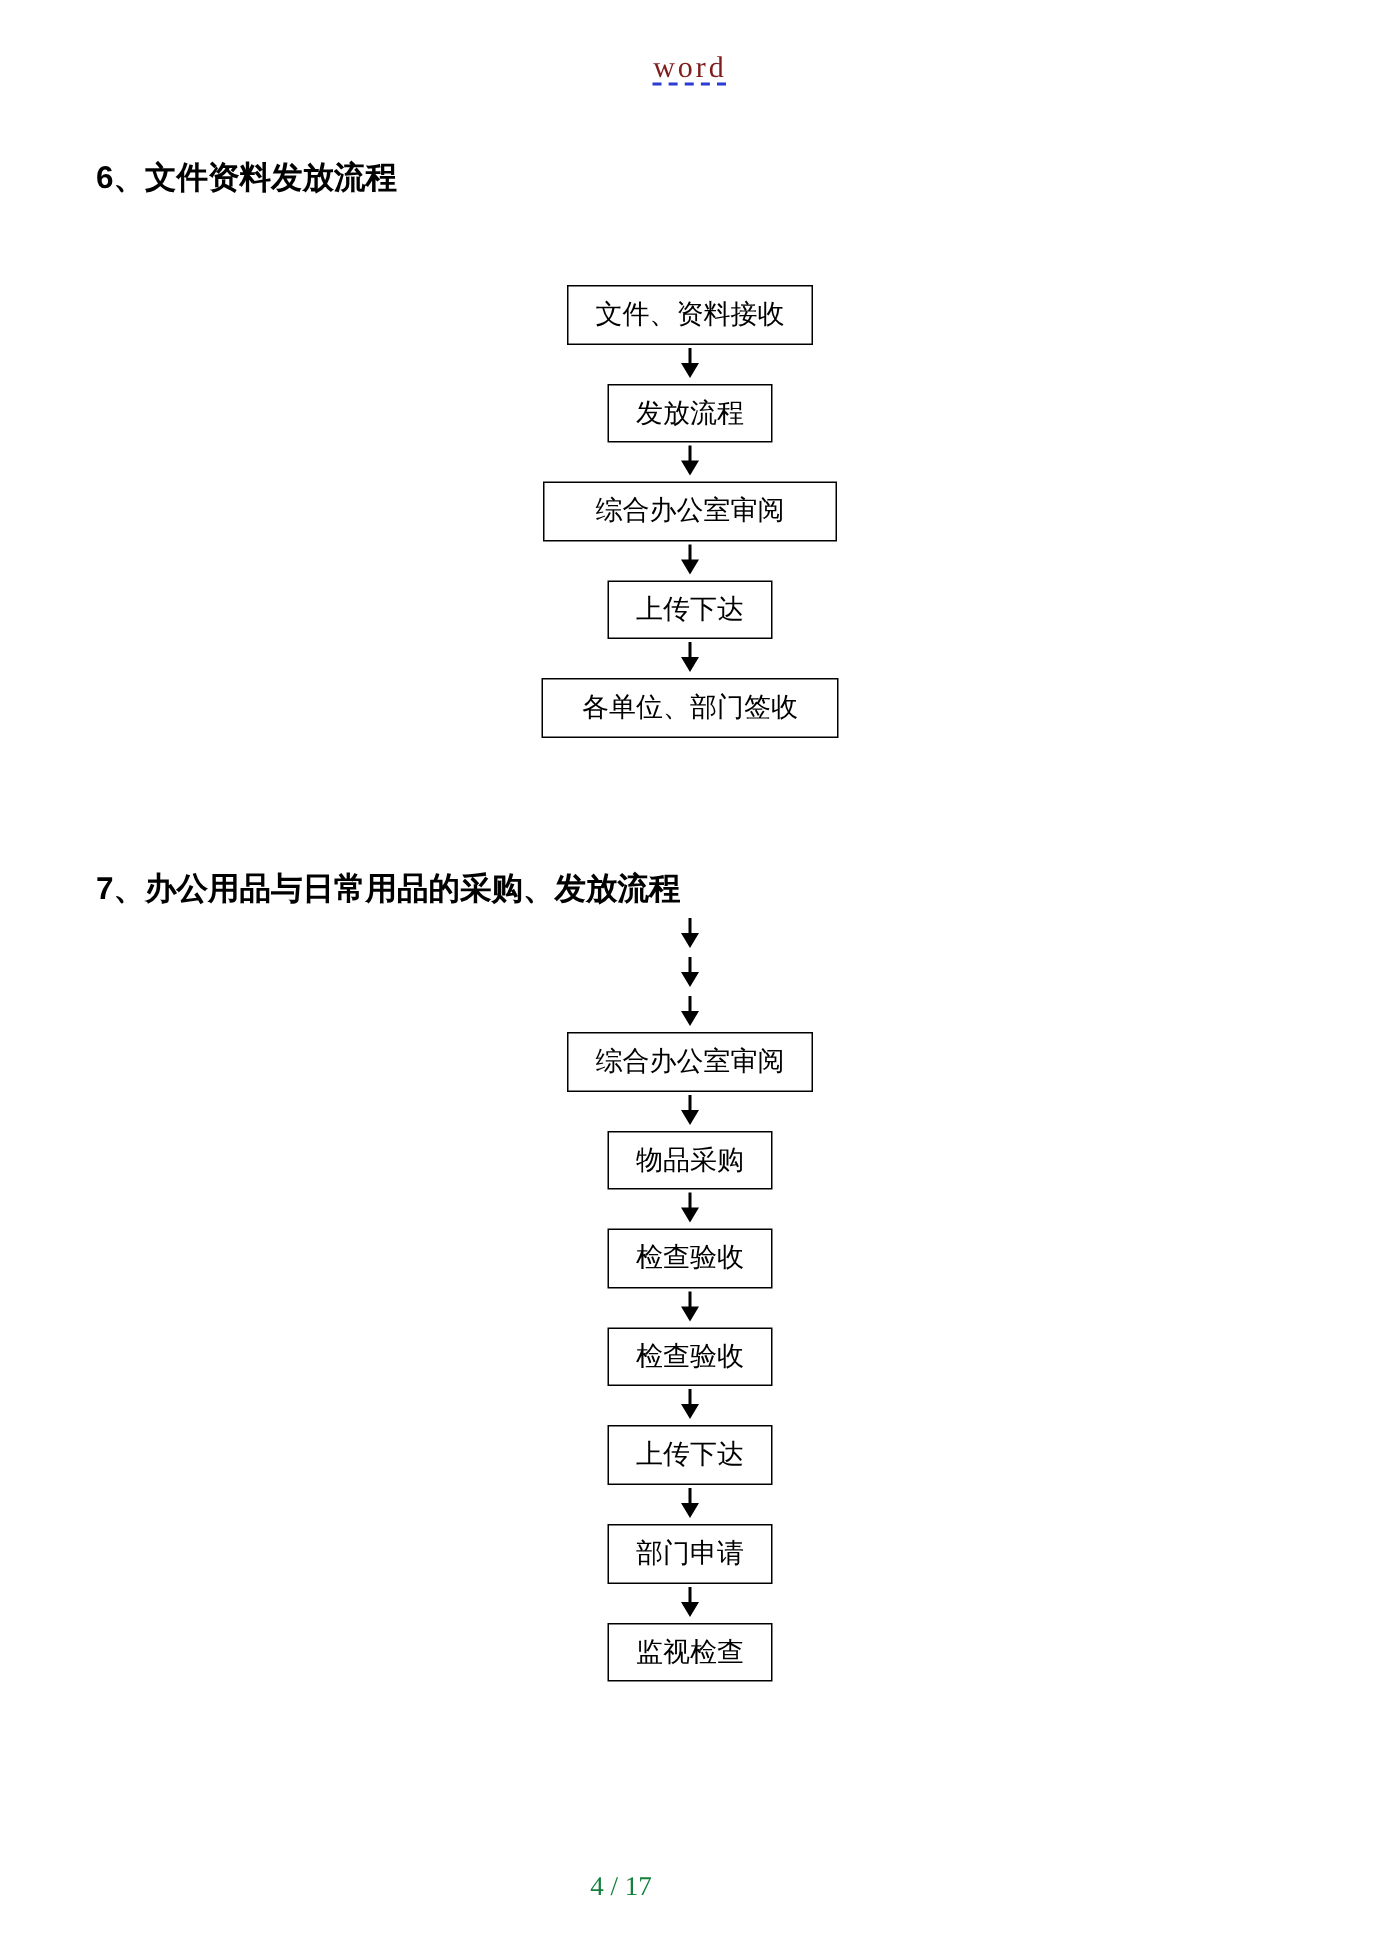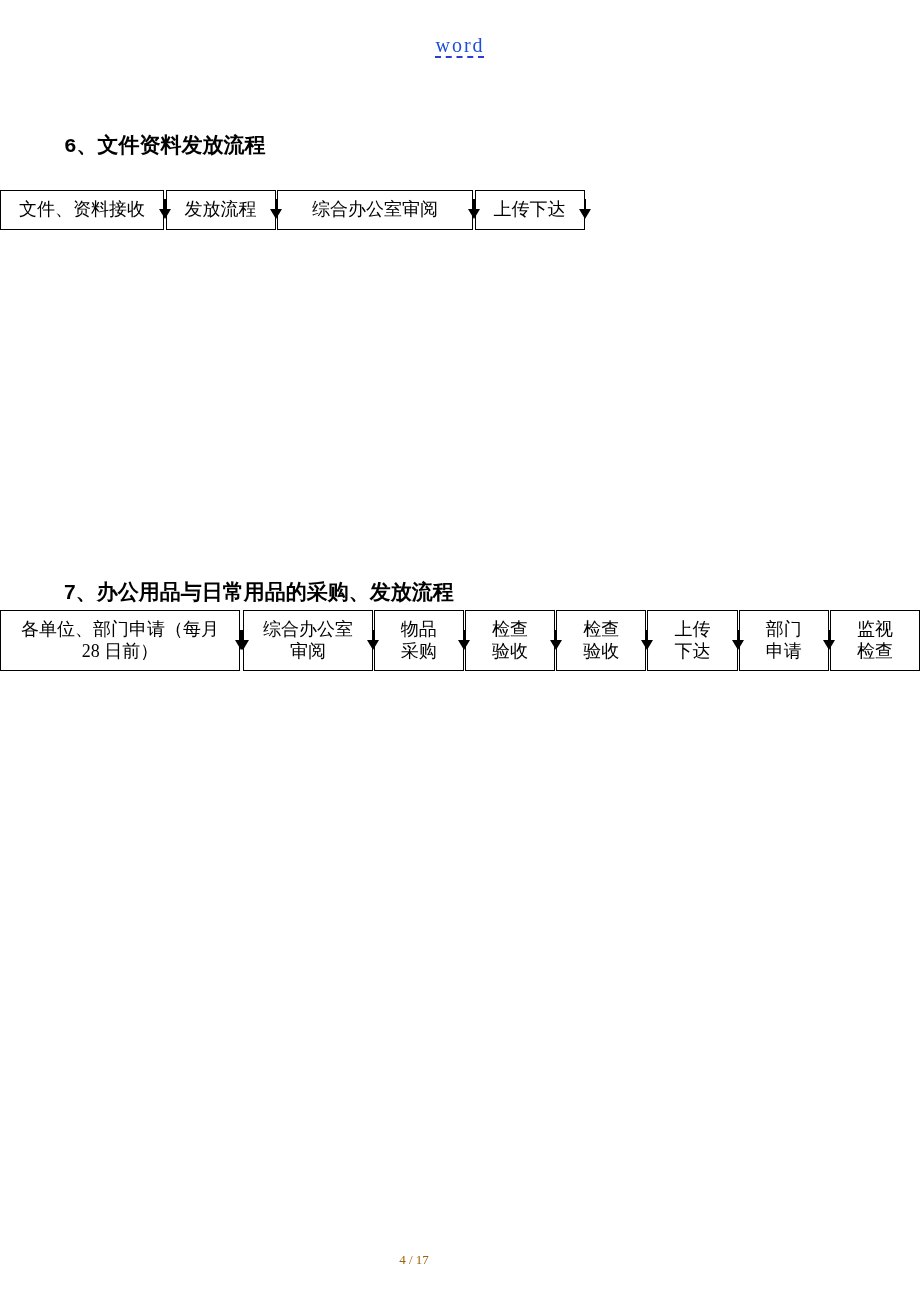--- a/index.html
+++ b/index.html
@@ -10,49 +10,49 @@
     width: 920px;
     height: 1302px;
     position: relative;
   }
   .header-link {
     position: absolute;
     top: 34px;
     left: 0;
     width: 920px;
     text-align: center;
-    color: #1d4ed8;
+    color: #7f1d1d;
     font-family: "Times New Roman", serif;
     font-size: 20px;
     text-decoration: underline dashed #2a3bd6;
     text-underline-offset: 4px;
     letter-spacing: 2px;
   }
   .section-title {
     position: absolute;
     left: 64px;
     font-family: "SimHei", "黑体", sans-serif;
     font-weight: bold;
     font-size: 21px;
     color: #000;
   }
-  #title6 { top: 131px; font-family: Liberation Mono, monospace; }
+  #title6 { top: 104px; }
   #title7 { top: 562px; margin-top: 16px; }
 
   .chart {
     position: absolute;
     left: 0;
     width: 920px;
   }
   #chart6 { top: 190px; }
   #chart7 { top: 610px; }
 
   .flow {
     display: flex;
-    flex-direction: row;
+    flex-direction: column;
     align-items: center;
   }
   .box {
     border: 1.3px solid #000;
     background: #fff;
     text-align: center;
     font-size: 18px;
     line-height: 1.2;
     padding: 8px 18px;
     color: #000;
@@ -75,49 +75,49 @@
     border-left: 6px solid transparent;
     border-right: 6px solid transparent;
     border-top: 10px solid #000;
   }
   .footer {
     position: absolute;
     bottom: 34px;
     left: 0;
     width: 828px;
     text-align: center;
-    font-size: 13px;
-    color: #a16207;
+    font-size: 18px;
+    color: #15803d;
   }
 </style>
 </head>
 <body>
 
 <div class="header-link">word</div>
 
 <div id="title6" class="section-title">6、文件资料发放流程</div>
 
 <div id="chart6" class="chart">
   <div class="flow">
     <div class="box">文件、资料接收</div>
     <div class="arrow"></div>
     <div class="box">发放流程</div>
     <div class="arrow"></div>
     <div class="box" style="padding:8px 34px">综合办公室审阅</div>
     <div class="arrow"></div>
     <div class="box">上传下达</div>
     <div class="arrow"></div>
+    <div class="box" style="padding:8px 26px">各单位、部门签收</div>
   </div>
 </div>
 
 <div id="title7" class="section-title">7、办公用品与日常用品的采购、发放流程</div>
 
 <div id="chart7" class="chart">
   <div class="flow">
-    <div class="box">各单位、部门申请（每月 28 日前）</div>
     <div class="arrow"></div>
     <div class="arrow"></div>
     <div class="arrow"></div>
     <div class="box">综合办公室审阅</div>
     <div class="arrow"></div>
     <div class="box">物品采购</div>
     <div class="arrow"></div>
     <div class="box">检查验收</div>
     <div class="arrow"></div>
     <div class="box">检查验收</div>

